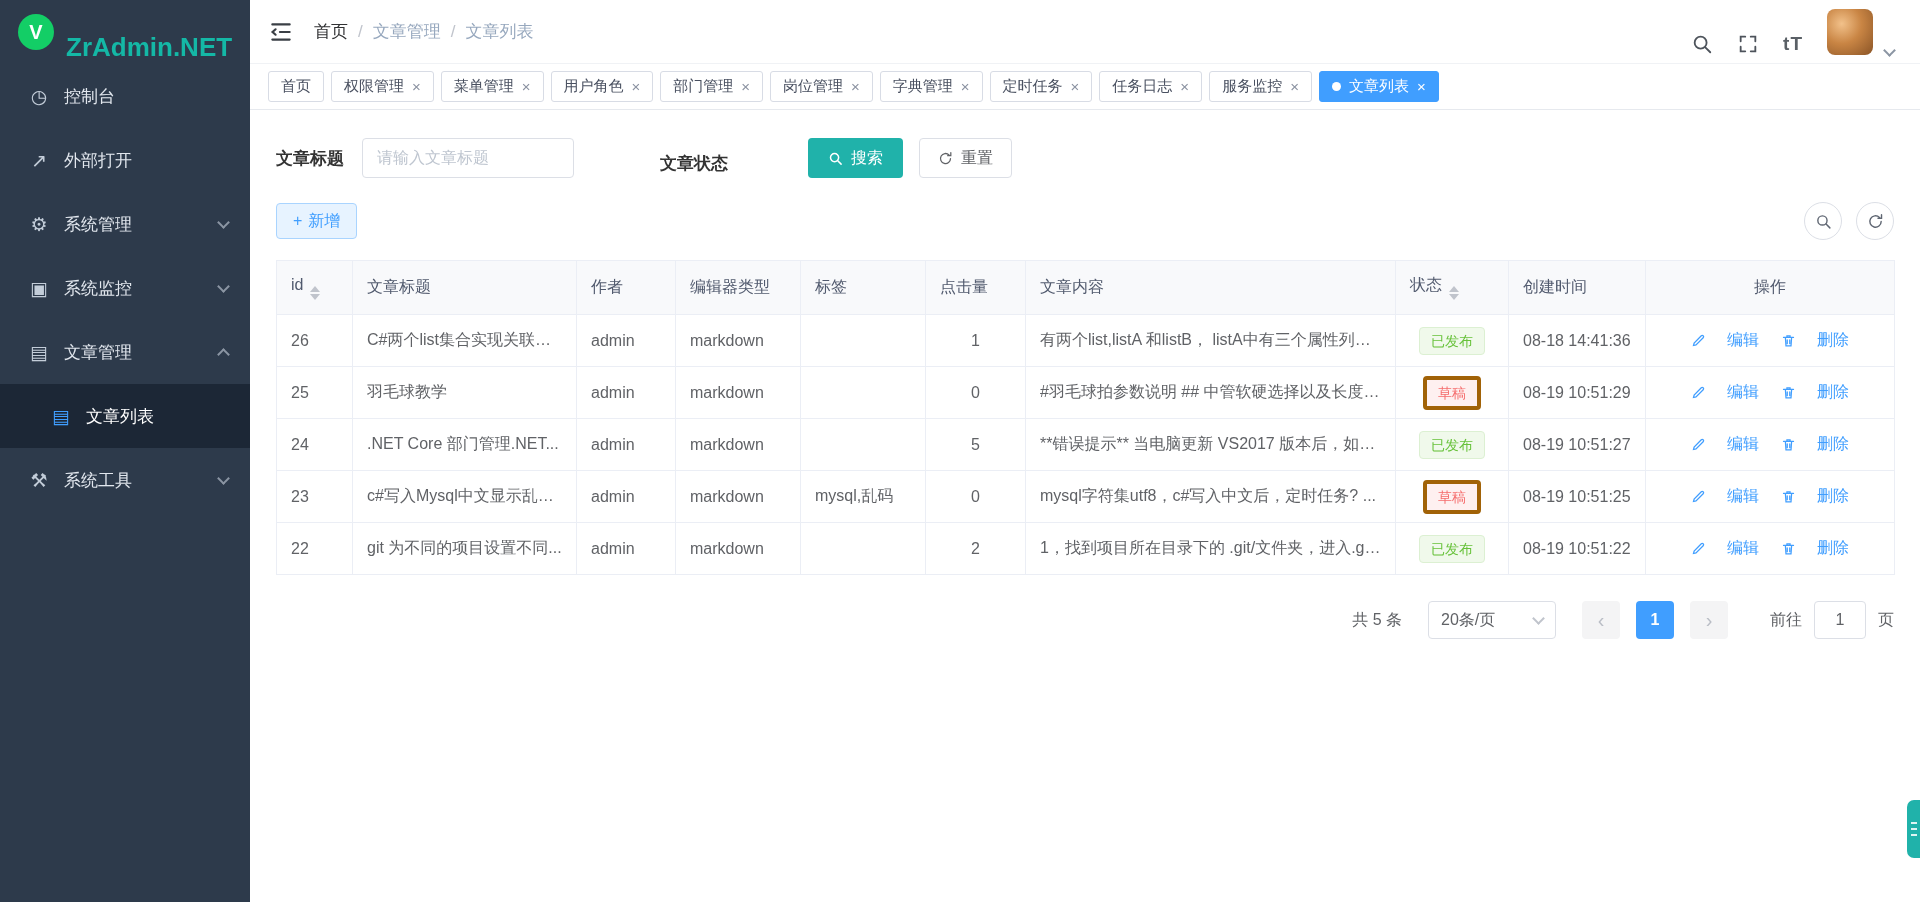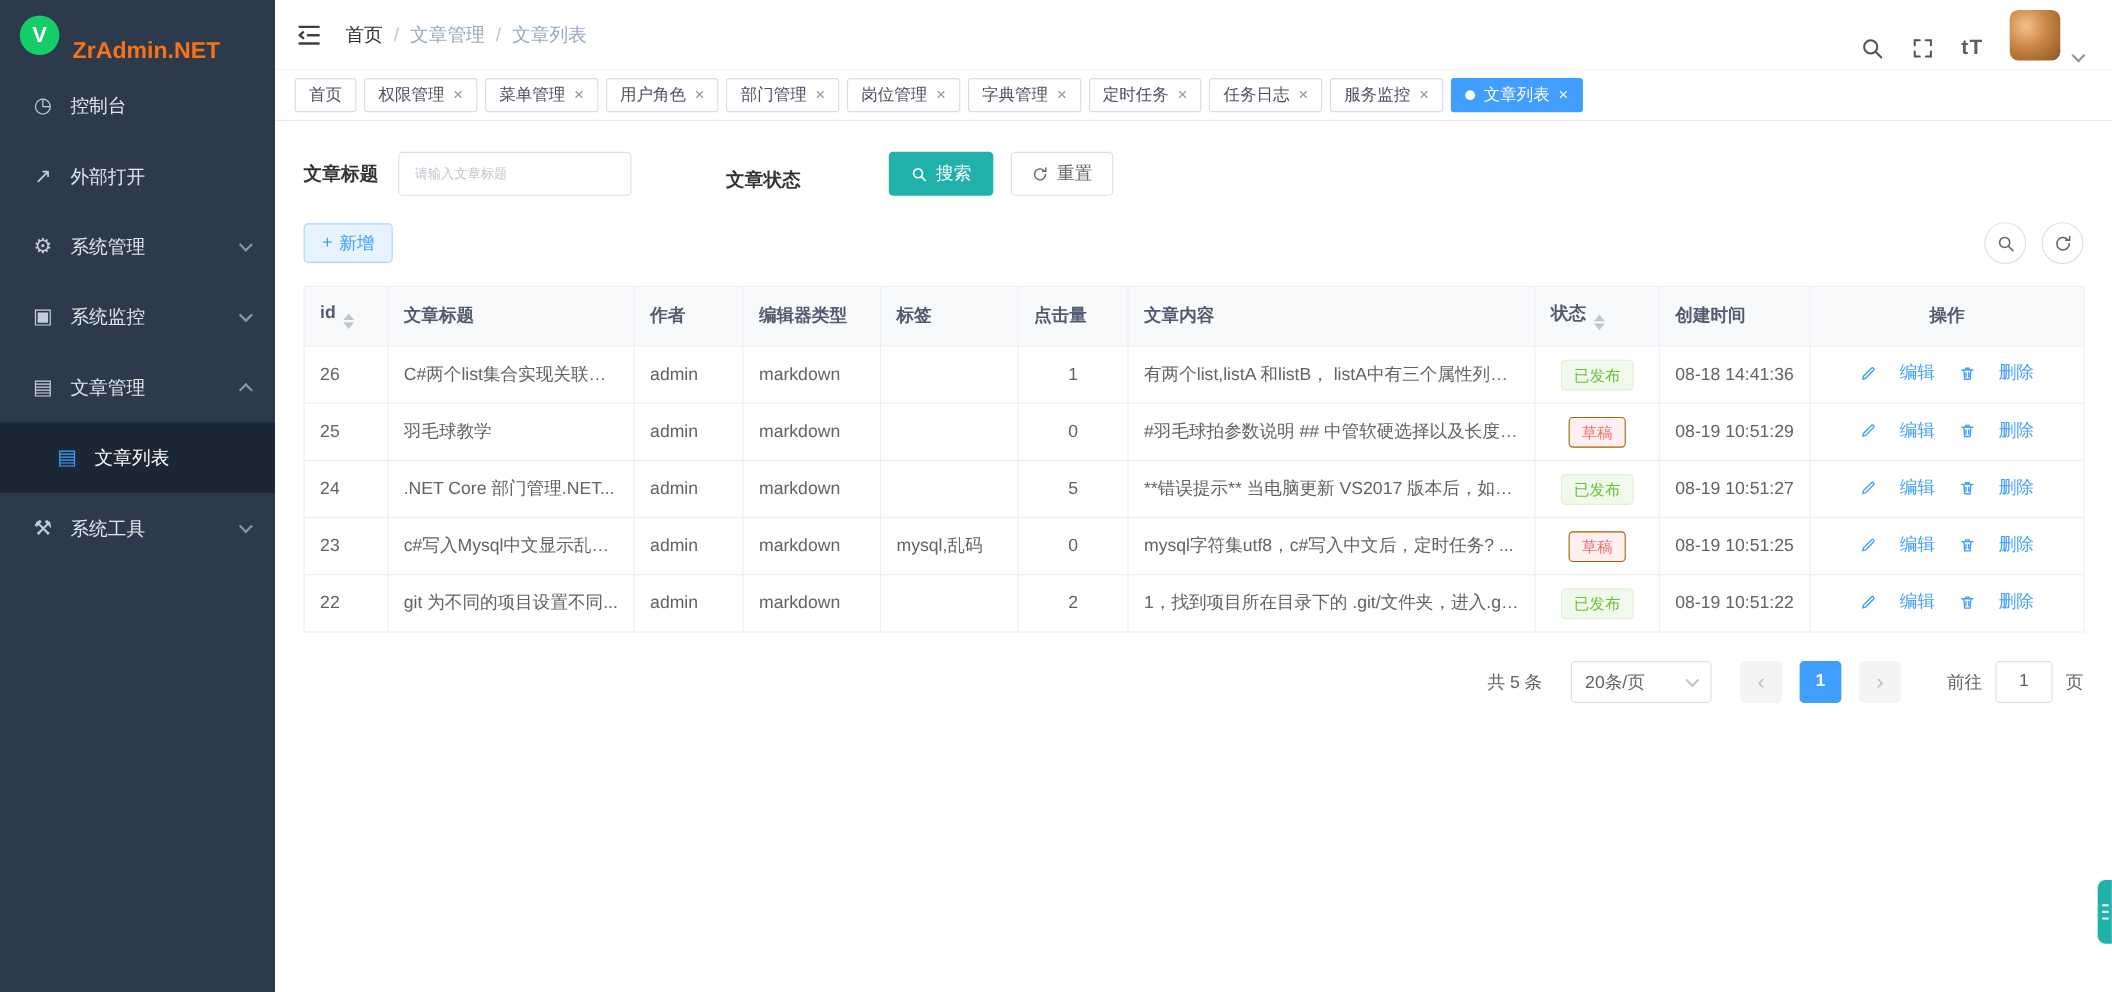--- a/index.html
+++ b/index.html
@@ -7,21 +7,21 @@
     font-family:"Liberation Sans","DejaVu Sans",sans-serif; background:#fff; color:#303133; }
   :root { --primary:#409eff; --teal:#20b2aa; --logo_green:#13ce66; }
 
   .app { display:flex; height:100%; }
 
   
   .sidebar { width:250px; min-width:250px; background:#2d3a4b; height:100%; }
   .logo { height:64px; display:flex; align-items:center; padding-left:18px; gap:12px; }
   .logo-circle { width:36px; height:36px; border-radius:50%; background:var(--logo_green);
     display:flex; align-items:center; justify-content:center; color:#fff; font-weight:bold; font-size:20px; }
-  .logo-title { color:#f97316; font-size:21px; font-weight:bold;margin-top:30px; }
+  .logo-title { color:#14b8a6; font-size:26px; font-weight:bold;margin-top:30px; }
   .menu-item { height:64px; display:flex; align-items:center; padding:0 22px 0 26px;
     font-size:17px; color:#e2e7ee; cursor:pointer; }
   .menu-item .mi-icon { width:26px; margin-right:12px; font-size:19px; text-align:center; color:#c3cdd9; }
   .menu-item .mi-label { flex:0 0 auto; }
   .menu-item .chev { margin-left:auto; color:#8b95a3; }
   .menu-item.sub { padding-left:48px; }
   .menu-item.active { background:#1c2736; color:#fff; }
   .menu-item.active .mi-icon { color:var(--primary); }
 
   .chev { width:9px; height:9px; border-right:2px solid currentColor; border-bottom:2px solid currentColor;
@@ -56,21 +56,21 @@
   .tag .close { font-size:15px; color:#8a91a0; cursor:pointer; }
   .tag.active { background:var(--primary); border-color:var(--primary); color:#fff; }
   .tag.active .close { color:#fff; }
   .tag .dot { width:9px; height:9px; border-radius:50%; background:#fff; }
 
   
   .filter { display:flex; align-items:center; padding:28px 26px 0 26px; }
   .filter-label { font-size:17px; font-weight:bold; color:#333; margin-right:18px; }
   .filter-label.second { margin-left:86px;margin-top:11px; }
   .text-input { width:212px; height:40px; border:1px solid #dcdfe6; border-radius:4px;
-    padding:0 14px; font-size:12px; color:#606266; outline:none; }
+    padding:0 14px; font-size:16px; color:#606266; outline:none; }
   .text-input::placeholder { color:#bfc6d0; }
   .select { width:212px; height:40px; border:1px solid #dcdfe6; border-radius:4px;
     display:flex; align-items:center; justify-content:space-between; padding:0 14px;
     color:#bfc6d0; font-size:16px; cursor:pointer; }
   .select .chev { color:#c0c4cc; }
   .btn { display:flex; align-items:center; gap:8px; height:40px; border-radius:4px;
     font-size:16px; cursor:pointer; border:1px solid transparent; }
   .btn svg { width:15px; height:15px; }
   .btn-search { margin-left:62px; padding:0 20px; background:var(--teal); color:#fff; border:none; }
   .btn-reset { margin-left:16px; padding:0 18px; background:#fff; border:1px solid #dcdfe6; color:#606266; }
@@ -82,31 +82,31 @@
   .toolbar-right { margin-left:auto; display:flex; gap:14px; }
   .circle-btn { width:38px; height:38px; border-radius:50%; border:1px solid #dcdfe6; background:#fff;
     display:flex; align-items:center; justify-content:center; color:#5f6672; cursor:pointer; }
   .circle-btn svg { width:17px; height:17px; }
 
   
   .table-wrap { padding:20px 26px 0; }
   table { width:100%; border-collapse:collapse; table-layout:fixed; }
   th, td { border:1px solid #ebeef5; font-size:16px; padding:0 14px;
     white-space:nowrap; overflow:hidden; text-overflow:ellipsis; }
-  th { background:#f8f9fb; color:#515a6e; font-weight:bold; height:54px; text-align:left;margin-top:40px; }
+  th { background:#f8f9fb; color:#515a6e; font-weight:normal; height:54px; text-align:left;margin-top:40px; }
   td { height:52px; color:#606266; background:#fff; }
   th.center, td.center { text-align:center; }
   .caret-wrap { display:inline-flex; flex-direction:column; margin-left:7px; vertical-align:-2px; }
   .caret-up { width:0; height:0; border-left:5px solid transparent; border-right:5px solid transparent;
     border-bottom:6px solid #c0c4cc; margin-bottom:2px; }
   .caret-down { width:0; height:0; border-left:5px solid transparent; border-right:5px solid transparent;
     border-top:6px solid #c0c4cc; }
   .badge { display:inline-block; padding:6px 11px; border-radius:4px; font-size:14px; line-height:1; }
   .badge.success { background:#f0f9eb; border:1px solid #dcf0d2; color:#67c23a; }
-  .badge.danger { background:#fef0f0; border:1px solid #a16207; color:#f56c6c; }
+  .badge.danger { background:#fef0f0; border:4px solid #a16207; color:#f56c6c; }
   td.ops a { color:var(--primary); display:inline-flex; align-items:center; gap:21px;
     margin:0 11px; cursor:pointer; text-decoration:none; }
   td.ops svg { width:15px; height:15px; }
 
   
   .pagination { display:flex; align-items:center; justify-content:flex-end; gap:16px;
     padding:26px 26px 0; font-size:16px; color:#606266; }
   .page-size { width:128px; height:38px; border:1px solid #dcdfe6; border-radius:4px;
     display:flex; align-items:center; justify-content:space-between; padding:0 12px;
     color:#606266; cursor:pointer; margin-left:10px; }

